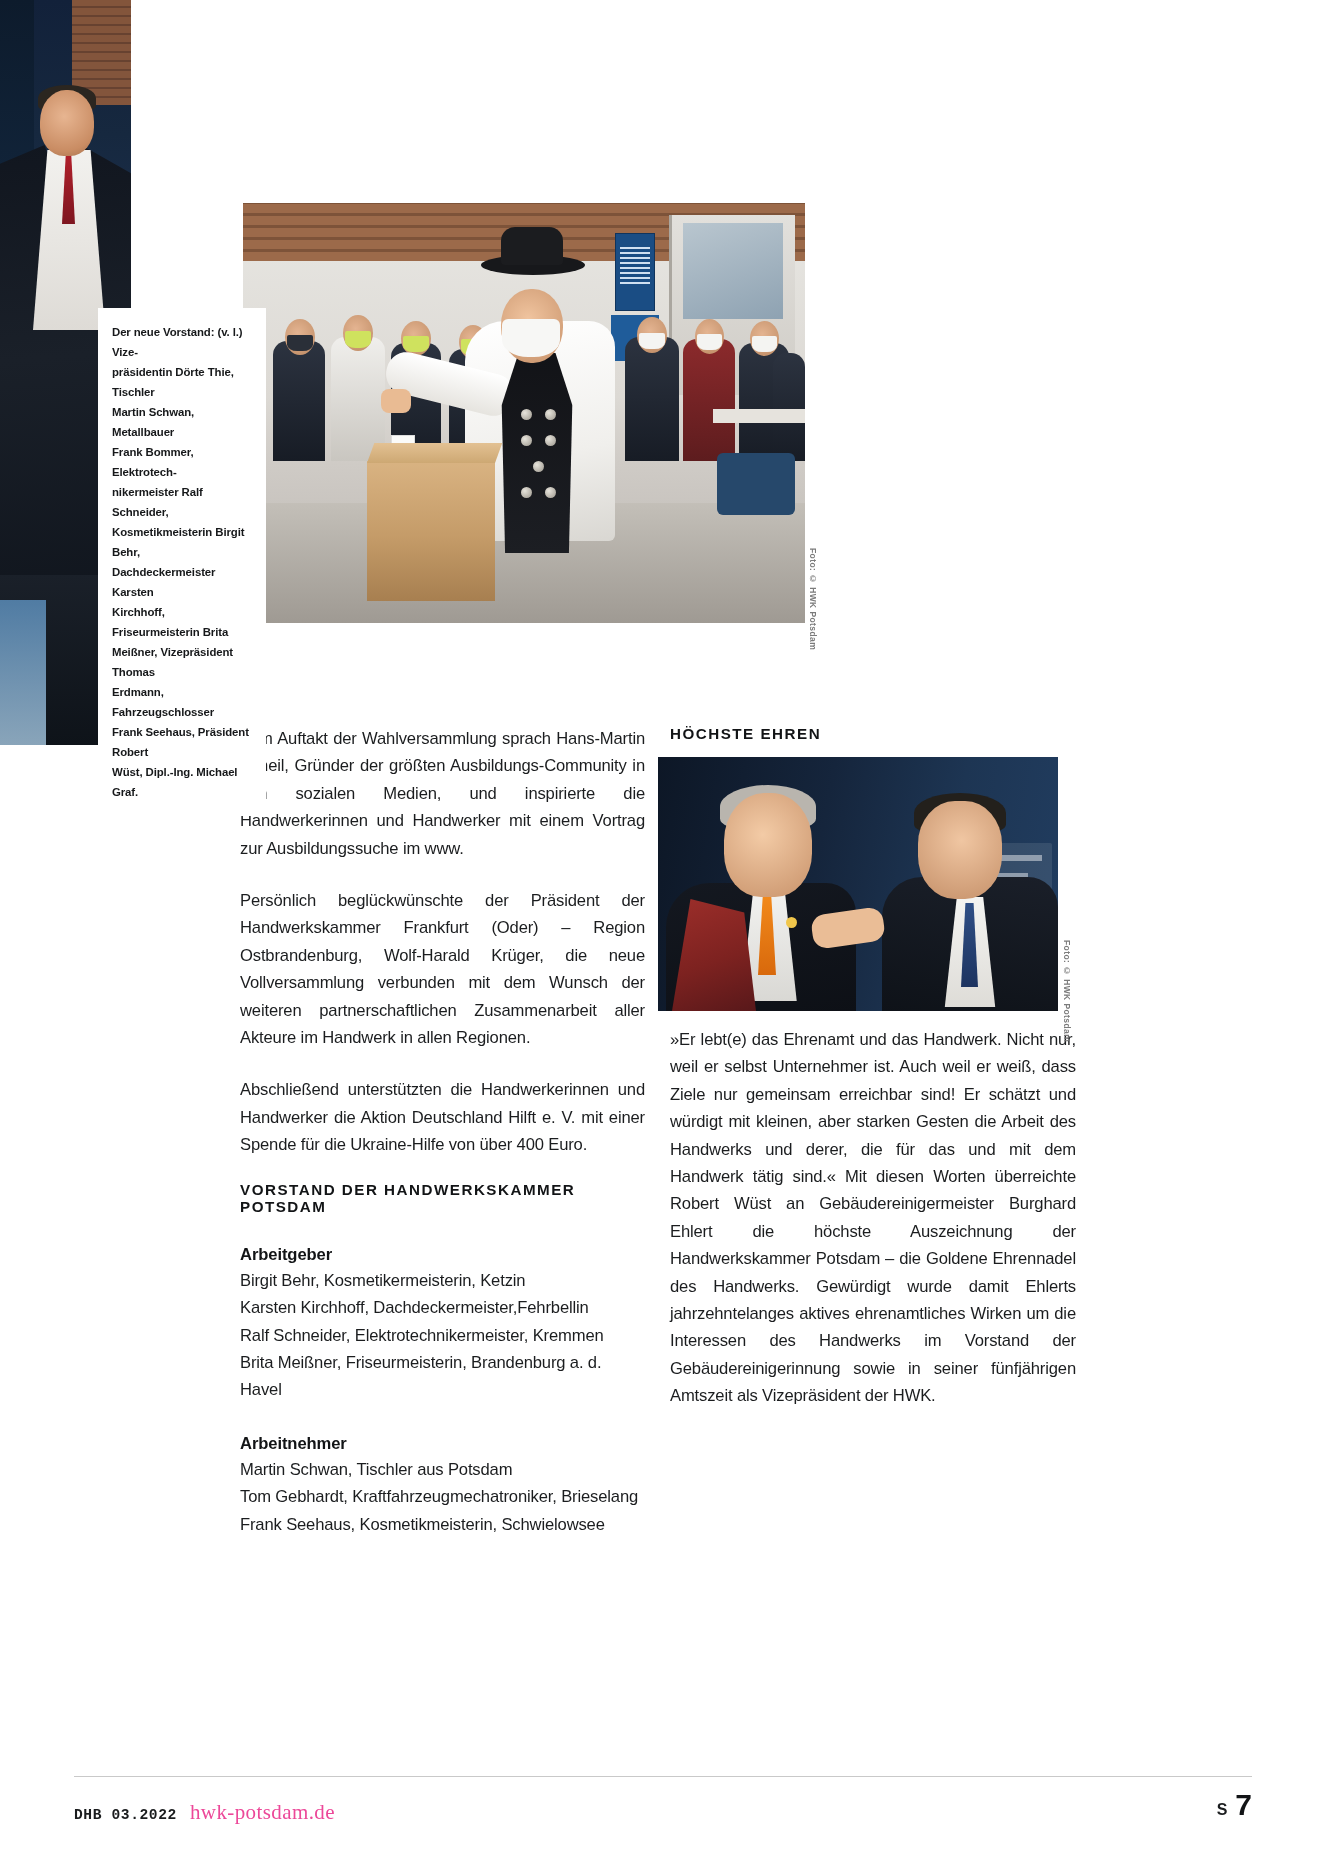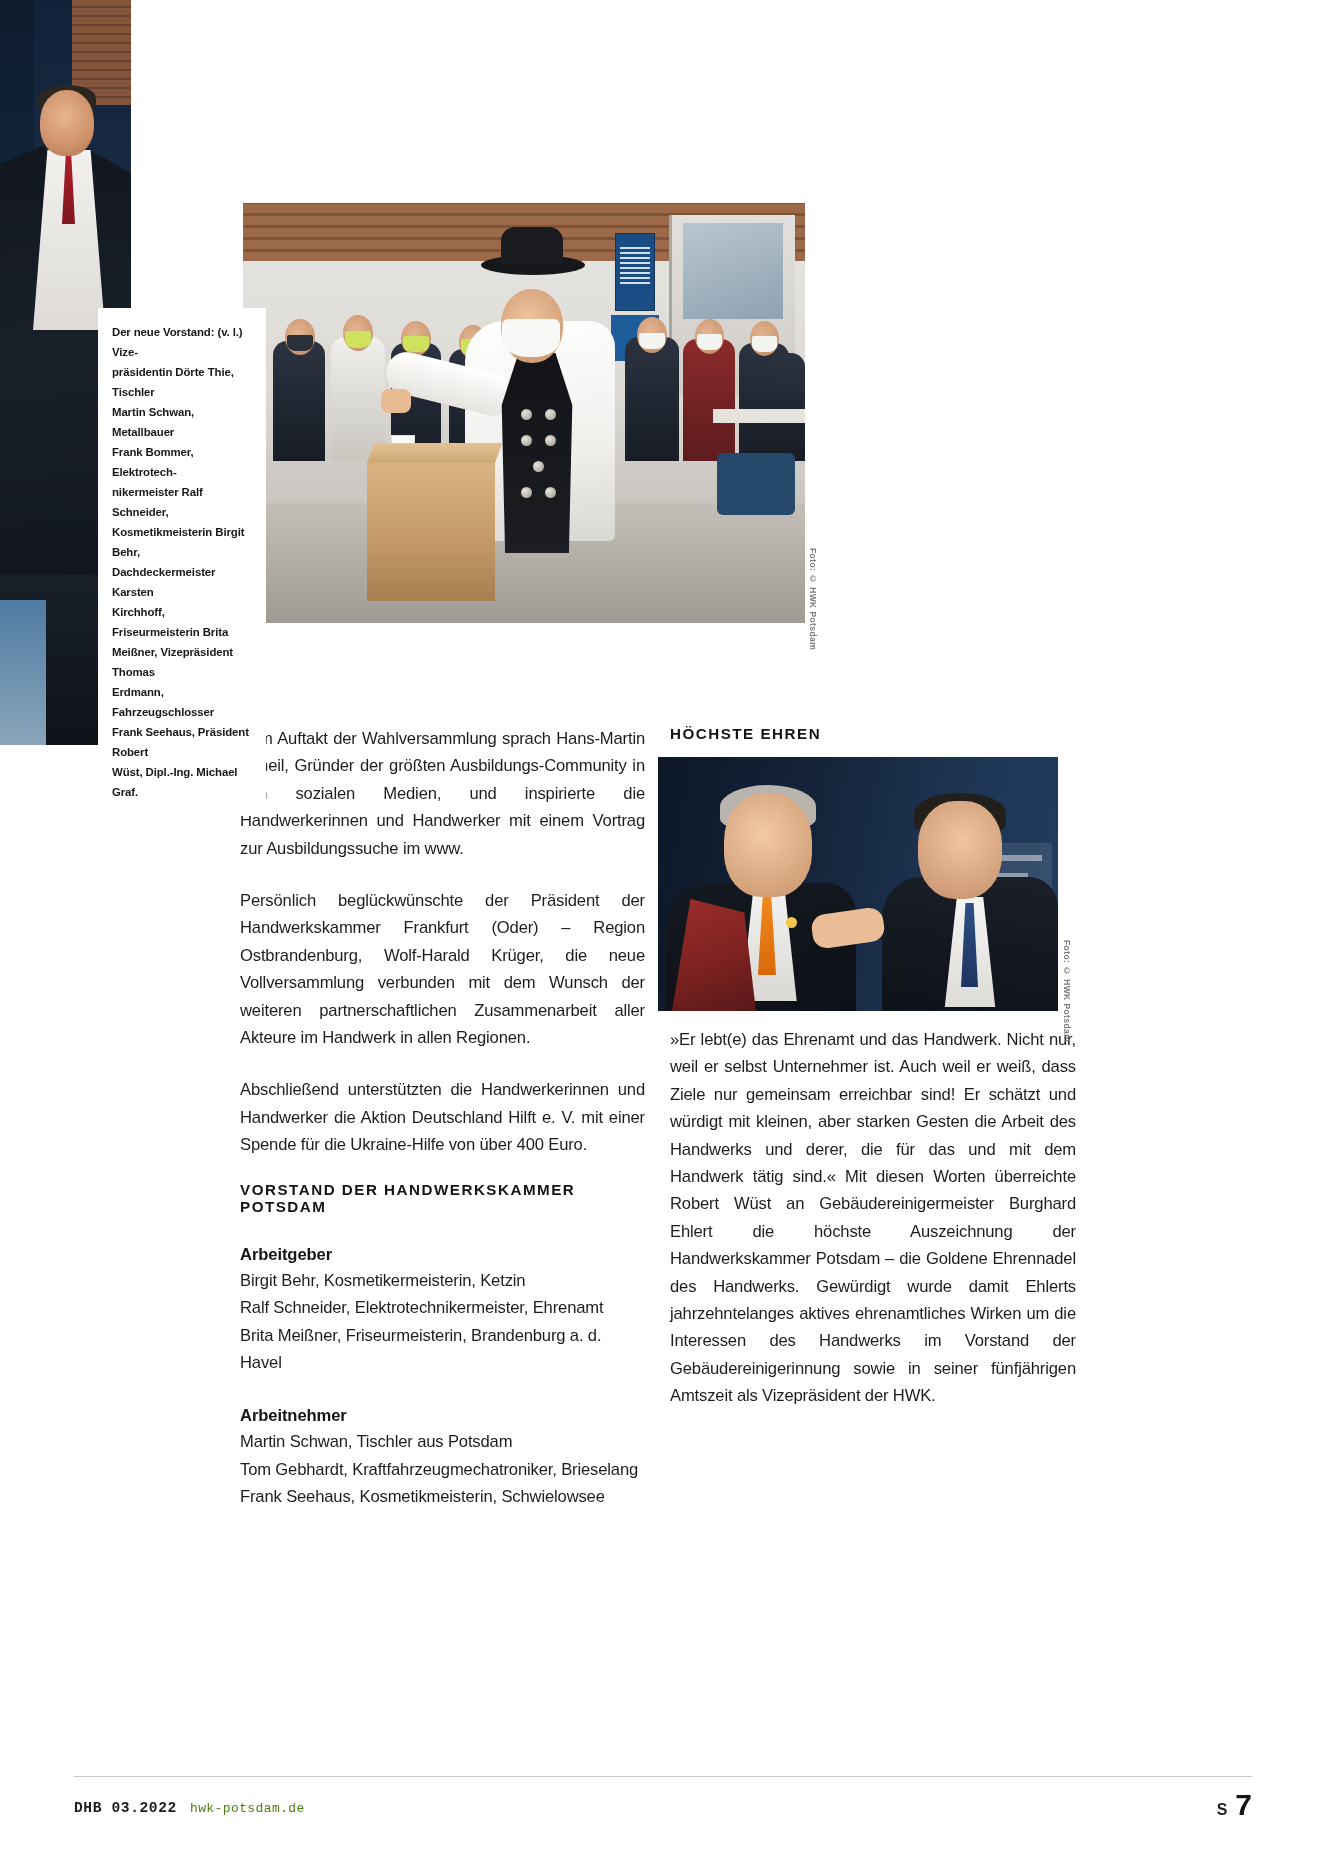--- a/index.html
+++ b/index.html
@@ -376,23 +376,23 @@
   .footer-left {
     position: absolute; left: 74px; top: 1800px;
     display: flex; align-items: baseline; gap: 13px;
   }
   .footer-issue {
     font-family: "Liberation Mono", monospace;
     font-size: 14.6px; font-weight: 700; letter-spacing: .6px;
     color: #1a1c1e;
   }
   .footer-url {
-    font-family: Liberation Mono, monospace;
-    font-size: 13px; font-weight: 400; letter-spacing: .4px;
-    color: #4d7c0f;
+    font-family: Liberation Serif, serif;
+    font-size: 21px; font-weight: 400; letter-spacing: .4px;
+    color: #ec4899;
   }
   .footer-right {
     position: absolute; right: 74px; top: 1790px;
     display: flex; align-items: baseline; gap: 8px;
   }
   .footer-s {
     font-family: "Liberation Sans", sans-serif;
     font-size: 16px; font-weight: 700; color: #1a1c1e;
   }
   .footer-num {
@@ -503,21 +503,22 @@
   <div class="col-left">
     <p class="body-p">Zum Auftakt der Wahlversammlung sprach Hans-Martin Scheil, Gründer der größten Ausbildungs-Community in den sozialen Medien, und inspirierte die Handwerkerinnen und Handwerker mit einem Vortrag zur Ausbildungssuche im www.</p>
     <p class="body-p">Persönlich beglückwünschte der Präsident der Handwerkskammer Frankfurt (Oder) – Region Ostbrandenburg, Wolf-Harald Krüger, die neue Vollversammlung verbunden mit dem Wunsch der weiteren partnerschaftlichen Zusammenarbeit aller Akteure im Handwerk in allen Regionen.</p>
     <p class="body-p last">Abschließend unterstützten die Handwerkerinnen und Handwerker die Aktion Deutschland Hilft e. V. mit einer Spende für die Ukraine-Hilfe von über 400 Euro.</p>
 
     <h2 class="sec-head">VORSTAND DER HANDWERKSKAMMER POTSDAM</h2>
 
     <div class="name-group">
       <div class="sub-head">Arbeitgeber</div>
       <div class="name-line">Birgit Behr, Kosmetikermeisterin, Ketzin</div>
-      <div class="name-line">Ralf Schneider, Elektrotechnikermeister, Ehrenamt</div>
+      <div class="name-line">Karsten Kirchhoff, Dachdeckermeister,Fehrbellin</div>
+      <div class="name-line">Ralf Schneider, Elektrotechnikermeister, Kremmen</div>
       <div class="name-line">Brita Meißner, Friseurmeisterin, Brandenburg a. d. Havel</div>
     </div>
 
     <div class="name-group">
       <div class="sub-head">Arbeitnehmer</div>
       <div class="name-line">Martin Schwan, Tischler aus Potsdam</div>
       <div class="name-line">Tom Gebhardt, Kraftfahrzeugmechatroniker, Brieselang</div>
       <div class="name-line">Frank Seehaus, Kosmetikmeisterin, Schwielowsee</div>
     </div>
   </div>

